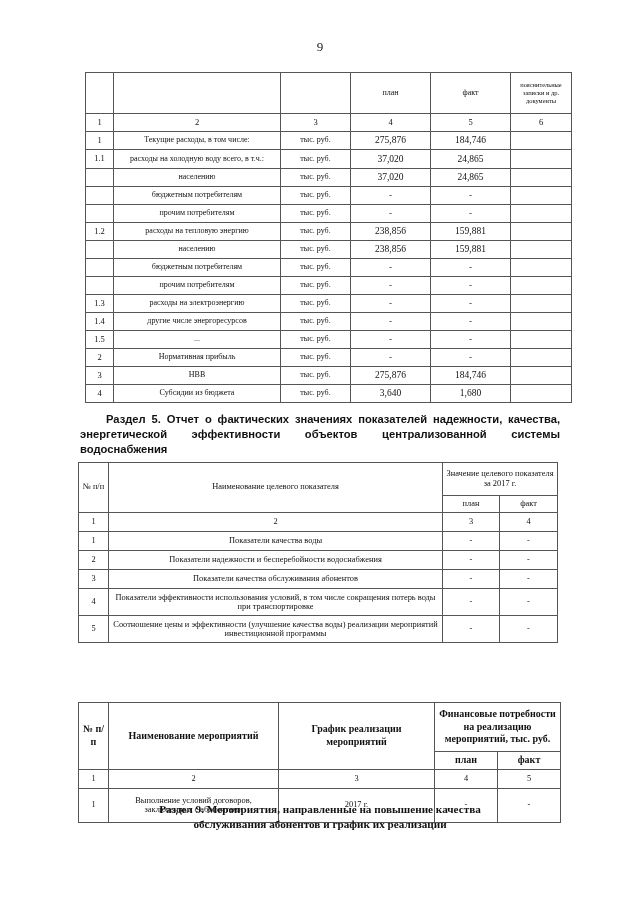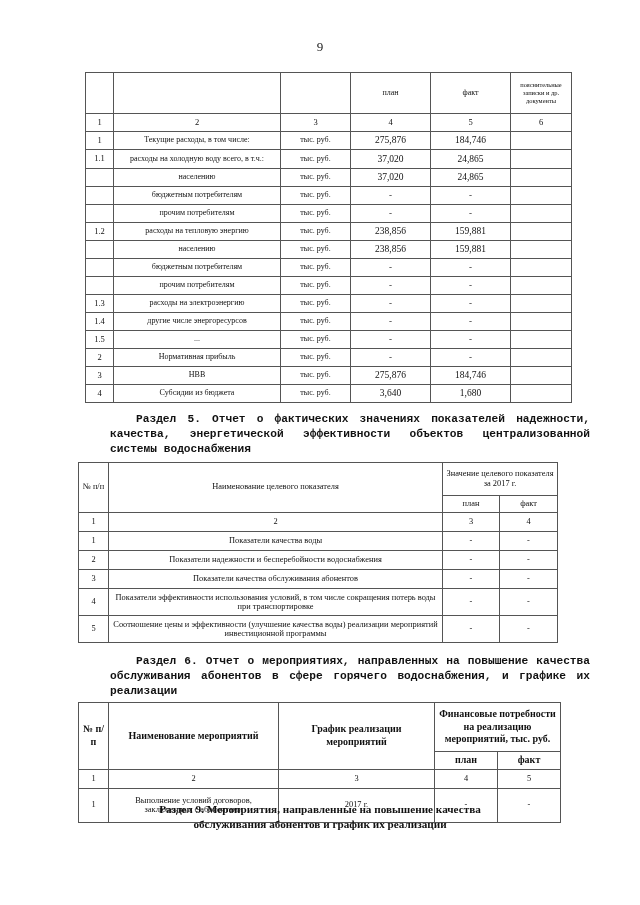--- a/index.html
+++ b/index.html
@@ -69,28 +69,27 @@
   #table-one .hdr-small {
     font-size: 6.4px;
     line-height: 1.2;
   }
   #table-one .label { font-size: 8px; }
   #table-one .tworow { height: 19px; }
 
   
   .section-head {
     position: absolute;
-    font-family: Liberation Mono, monospace;
+    font-family: Liberation Sans, sans-serif;
     font-weight: bold;
     font-size: 11.2px;
     line-height: 1.34;
     text-align: justify;
     text-align-last: left;
     color: #111;
-    margin-left: 30px;
   }
   .section-head .indent { display: inline-block; width: 26px; }
 
   #section5-head { left: 80px; top: 412px; width: 480px; }
   #section6-head { left: 80px; top: 654px; width: 480px; }
 
   #section9-head {
     position: absolute;
     left: 80px;
     top: 802px;
@@ -344,21 +343,20 @@
           <tr class="rowtall">
             <td class="rownum">5</td>
             <td class="l">Соотношение цены и эффективности (улучшение качества воды) реализации мероприятий инвестиционной программы</td>
             <td class="dash">-</td>
             <td class="dash">-</td>
           </tr>
         </tbody>
     </table>
   </div>
 
-  <div id="section6-head" class="section-head"><span class="indent"></span><span>Раздел 6. Отчет о мероприятиях, направленных на повышение качества обслуживания абонентов в сфере горячего водоснабжения, и графике их реализации</span></div>
 
   <div id="table-three-wrap">
     <table class="doc" id="table-three">
       <colgroup>
         <col style="width:30px">
         <col style="width:170px">
         <col style="width:156px">
         <col style="width:63px">
         <col style="width:63px">
       </colgroup>

